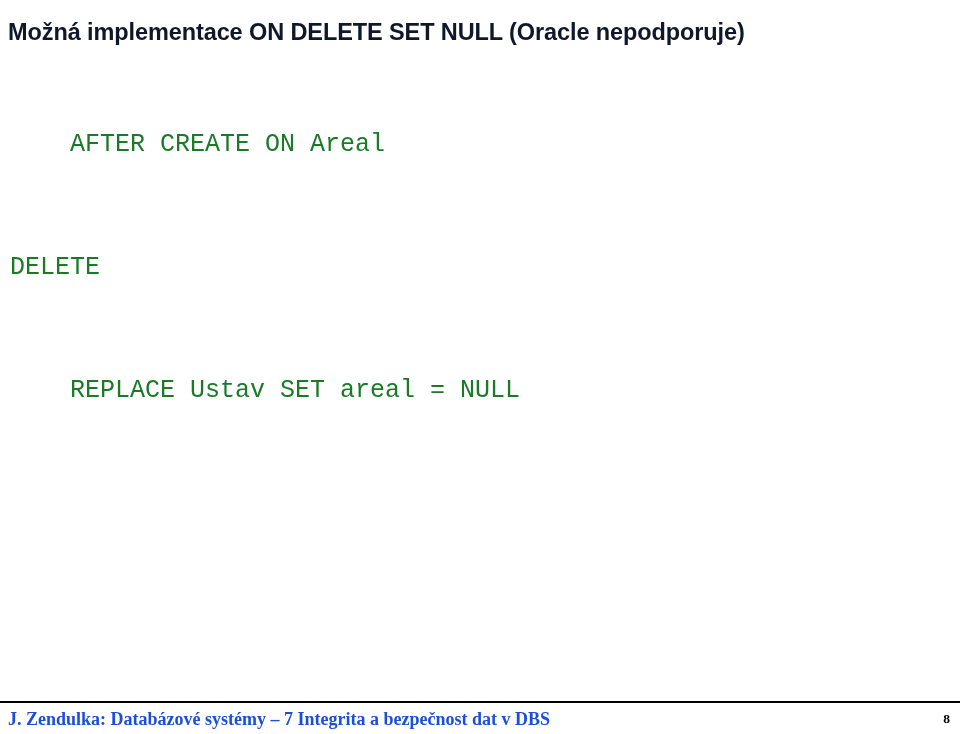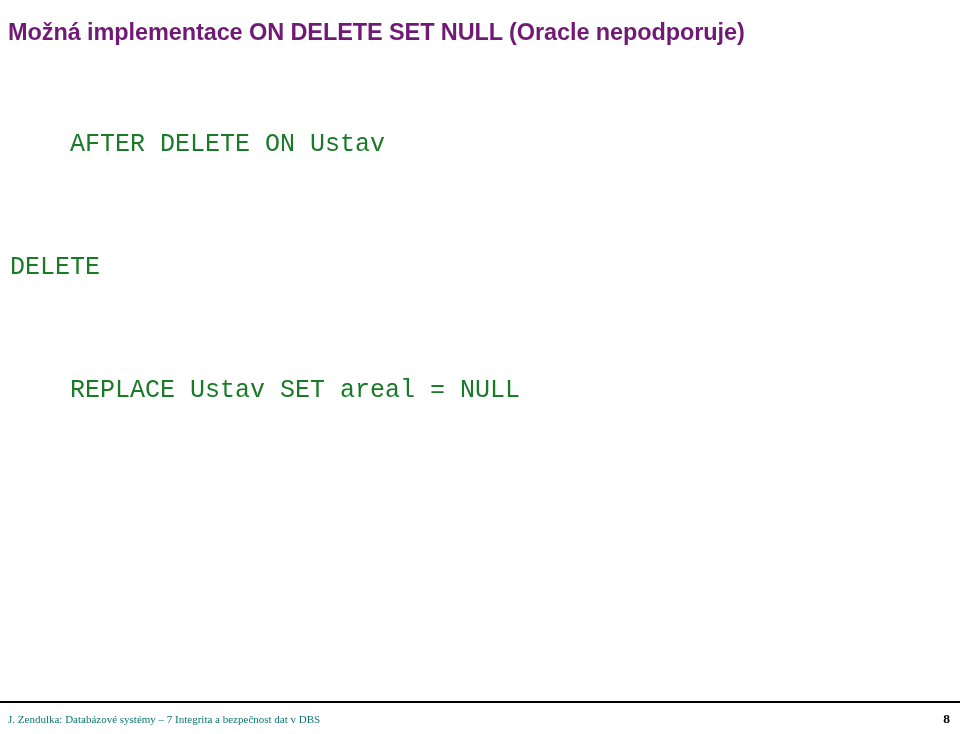--- a/index.html
+++ b/index.html
@@ -27,21 +27,21 @@
   
   .slide-title {
     position: absolute;
     left: 8px;
     top: 2px;
     width: 944px;
     font-family: "Liberation Sans", sans-serif;
     font-weight: bold;
     font-size: 23.5px;
     line-height: 28px;
-    color: #701a75;
+    color: #0f172a;
     letter-spacing: -0.1px;
     white-space: nowrap;
   }
 
   
   .code-block {
     position: absolute;
     left: 10px;
     top: 42px;
     width: 930px;
@@ -73,44 +73,44 @@
     width: 960px;
     height: 24px;
     display: flex;
     align-items: center;
     justify-content: space-between;
     padding: 0 10px 0 8px;
     box-sizing: border-box;
   }
   .footer-text {
     font-family: "Liberation Serif", "DejaVu Serif", serif;
-    font-weight: normal;
-    font-size: 11px;
+    font-weight: bold;
+    font-size: 18px;
     line-height: 16px;
-    color: #0f766e;
+    color: #1d4ed8;
     white-space: nowrap;
   }
   .footer-page {
     font-family: "Liberation Serif", "DejaVu Serif", serif;
     font-weight: bold;
     font-size: 13.5px;
     line-height: 16px;
     color: #000000;
     white-space: nowrap;
   }
 </style>
 </head>
 <body>
 
 <div class="slide">
 
   <h1 class="slide-title">Možná implementace ON DELETE SET NULL (Oracle nepodporuje)</h1>
 
   <div class="code-block">
-    <span class="code-line">    AFTER DELETE ON Ustav</span>
+    <span class="code-line">    AFTER CREATE ON Areal</span>
     <span class="code-line">DELETE</span>
     <span class="code-line">    REPLACE Ustav SET areal = NULL</span>
     
     
   </div>
 
   <div class="footer-rule"></div>
 
   <div class="footer">
     <span class="footer-text">J. Zendulka: Databázové systémy – 7 Integrita a bezpečnost dat v DBS</span>

